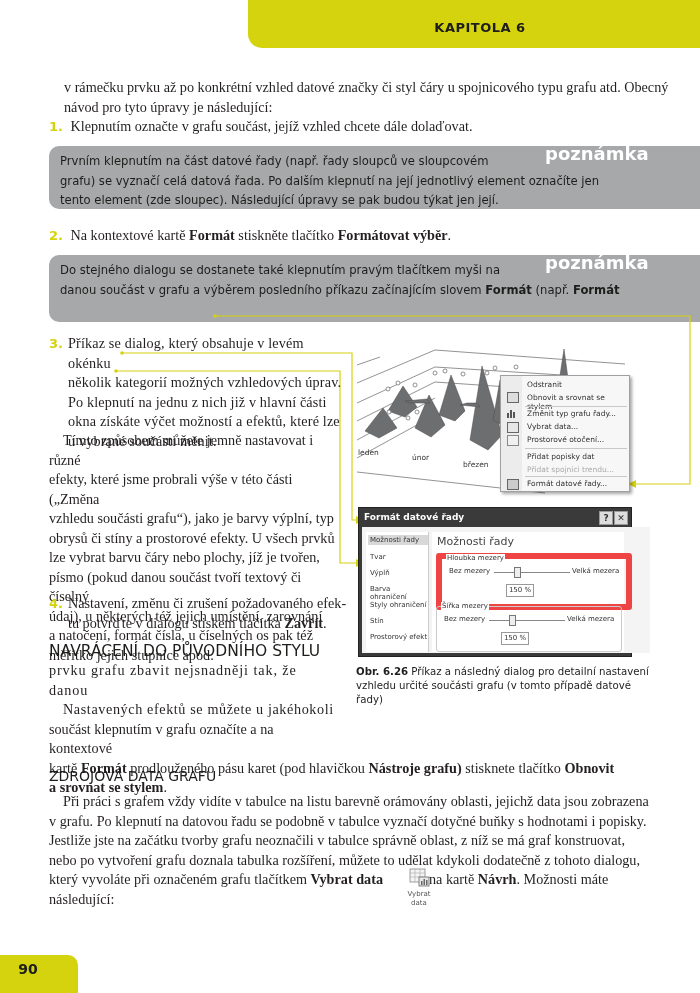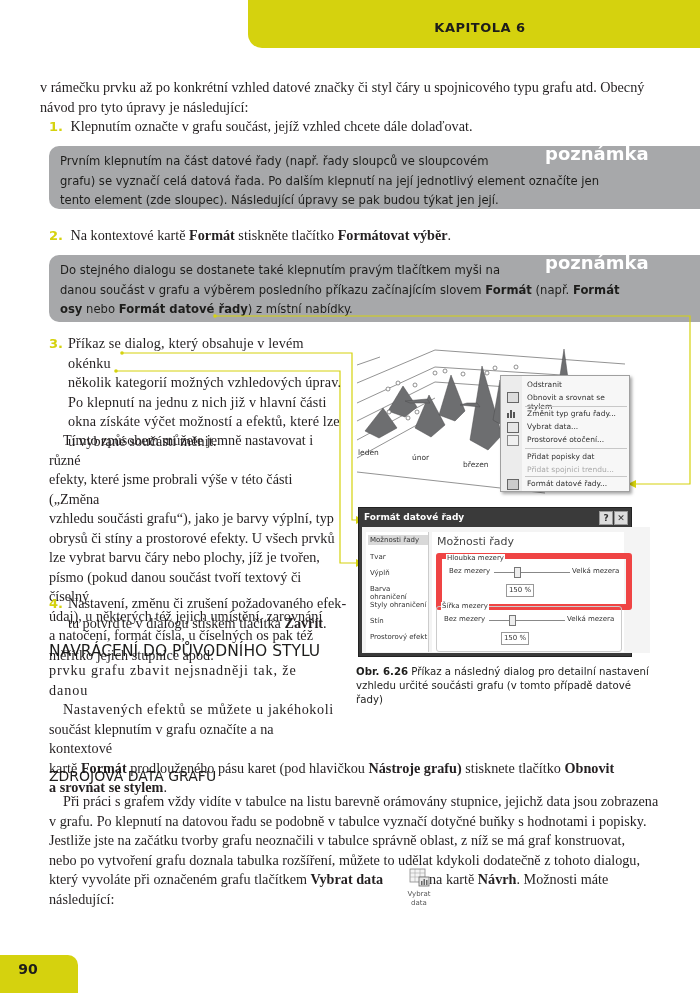--- a/index.html
+++ b/index.html
@@ -32,21 +32,21 @@
   .dlg-body { background:#f4f4f4; }
   .dlg-small { font-family:"DejaVu Sans", sans-serif; font-size:7px; color:#333; }
 </style>
 </head>
 <body>
 
 <div class="abs chapter-tab">
   <span>KAPITOLA 6</span>
 </div>
 
-<div class="abs serif" style="left:40px; top:78px; width:620px;">
+<div class="abs serif" style="left:64px; top:78px; width:620px;">
   <div>v rámečku prvku až po konkrétní vzhled datové značky či styl čáry u spojnicového typu grafu atd. Obecný</div>
   <div>návod pro tyto úpravy je následující:</div>
 </div>
 
 <div class="abs serif" style="left:49px; top:117px; width:620px;">
   <span class="num">1.</span>
   <span style="margin-left:4px;">Klepnutím označte v grafu součást, jejíž vzhled chcete dále dolaďovat.</span>
 </div>
 
 <div class="abs note" style="left:49px; top:146px; width:660px; height:63px;">
@@ -61,21 +61,20 @@
 <div class="abs serif" style="left:49px; top:226px; width:620px;">
   <span class="num">2.</span>
   <span style="margin-left:4px;">Na kontextové kartě </span><b>Formát</b><span> stiskněte tlačítko </span><b>Formátovat výběr</b><span>.</span>
 </div>
 
 <div class="abs note" style="left:49px; top:255px; width:660px; height:67px;">
   <div class="abs note-tag" style="left:496px; top:-3px;">poznámka</div>
   <div class="abs note-text" style="left:11px; top:6px; width:640px;">
     <div>Do stejného dialogu se dostanete také klepnutím pravým tlačítkem myši na</div>
     <div><span>danou součást v grafu a výběrem posledního příkazu začínajícím slovem </span><b>Formát</b><span> (např. </span><b>Formát</b></div>
-    <div><b>osy</b><span> nebo </span><b>Formát datové řady</b><span>) z místní nabídky.</span></div>
   </div>
 </div>
 
 <svg class="abs" style="left:0; top:0;" width="700" height="993">
   <g stroke="#d5d20e" stroke-width="1.2" fill="none">
     <polyline points="215,316 690,316 690,484 634,484"></polyline>
     <polyline points="122,353 352,353 352,520 358,520"></polyline>
     <polyline points="116,371 340,371 340,563 358,563"></polyline>
   </g>
   <g fill="#d5d20e">
@@ -240,21 +239,21 @@
   </div>
 </div>
 
 <div class="abs caption" style="left:356px; top:665px; width:300px;">
   <div><b>Obr. 6.26</b><span> Příkaz a následný dialog pro detailní nastavení</span></div>
   <div>vzhledu určité součásti grafu (v tomto případě datové řady)</div>
 </div>
 
 <div class="abs heading" style="left:49px; top:768px; font-size:14px;">ZDROJOVÁ DATA GRAFU</div>
 <div class="abs serif" style="left:49px; top:792px; width:620px;">
-  <div style="text-indent:14px;">Při práci s grafem vždy vidíte v tabulce na listu barevně orámovány stupnice, jejichž data jsou zobrazena</div>
+  <div style="text-indent:14px;">Při práci s grafem vždy vidíte v tabulce na listu barevně orámovány oblasti, jejichž data jsou zobrazena</div>
   <div>v grafu. Po klepnutí na datovou řadu se podobně v tabulce vyznačí dotyčné buňky s hodnotami i popisky.</div>
   <div>Jestliže jste na začátku tvorby grafu neoznačili v tabulce správně oblast, z níž se má graf konstruovat,</div>
   <div>nebo po vytvoření grafu doznala tabulka rozšíření, můžete to udělat kdykoli dodatečně z tohoto dialogu,</div>
   <div><span>který vyvoláte při označeném grafu tlačítkem </span><b>Vybrat data</b><span style="display:inline-block; width:46px;"></span><span>na kartě </span><b>Návrh</b><span>. Možnosti máte</span></div>
   <div>následující:</div>
 </div>
 
 <div class="abs" style="left:404px; top:868px; width:30px; height:54px;">
   <svg class="abs" style="left:5px; top:0;" width="22" height="20">
     <rect x="1" y="1" width="15" height="13" fill="#f4f4f4" stroke="#888" stroke-width="0.8"></rect>

